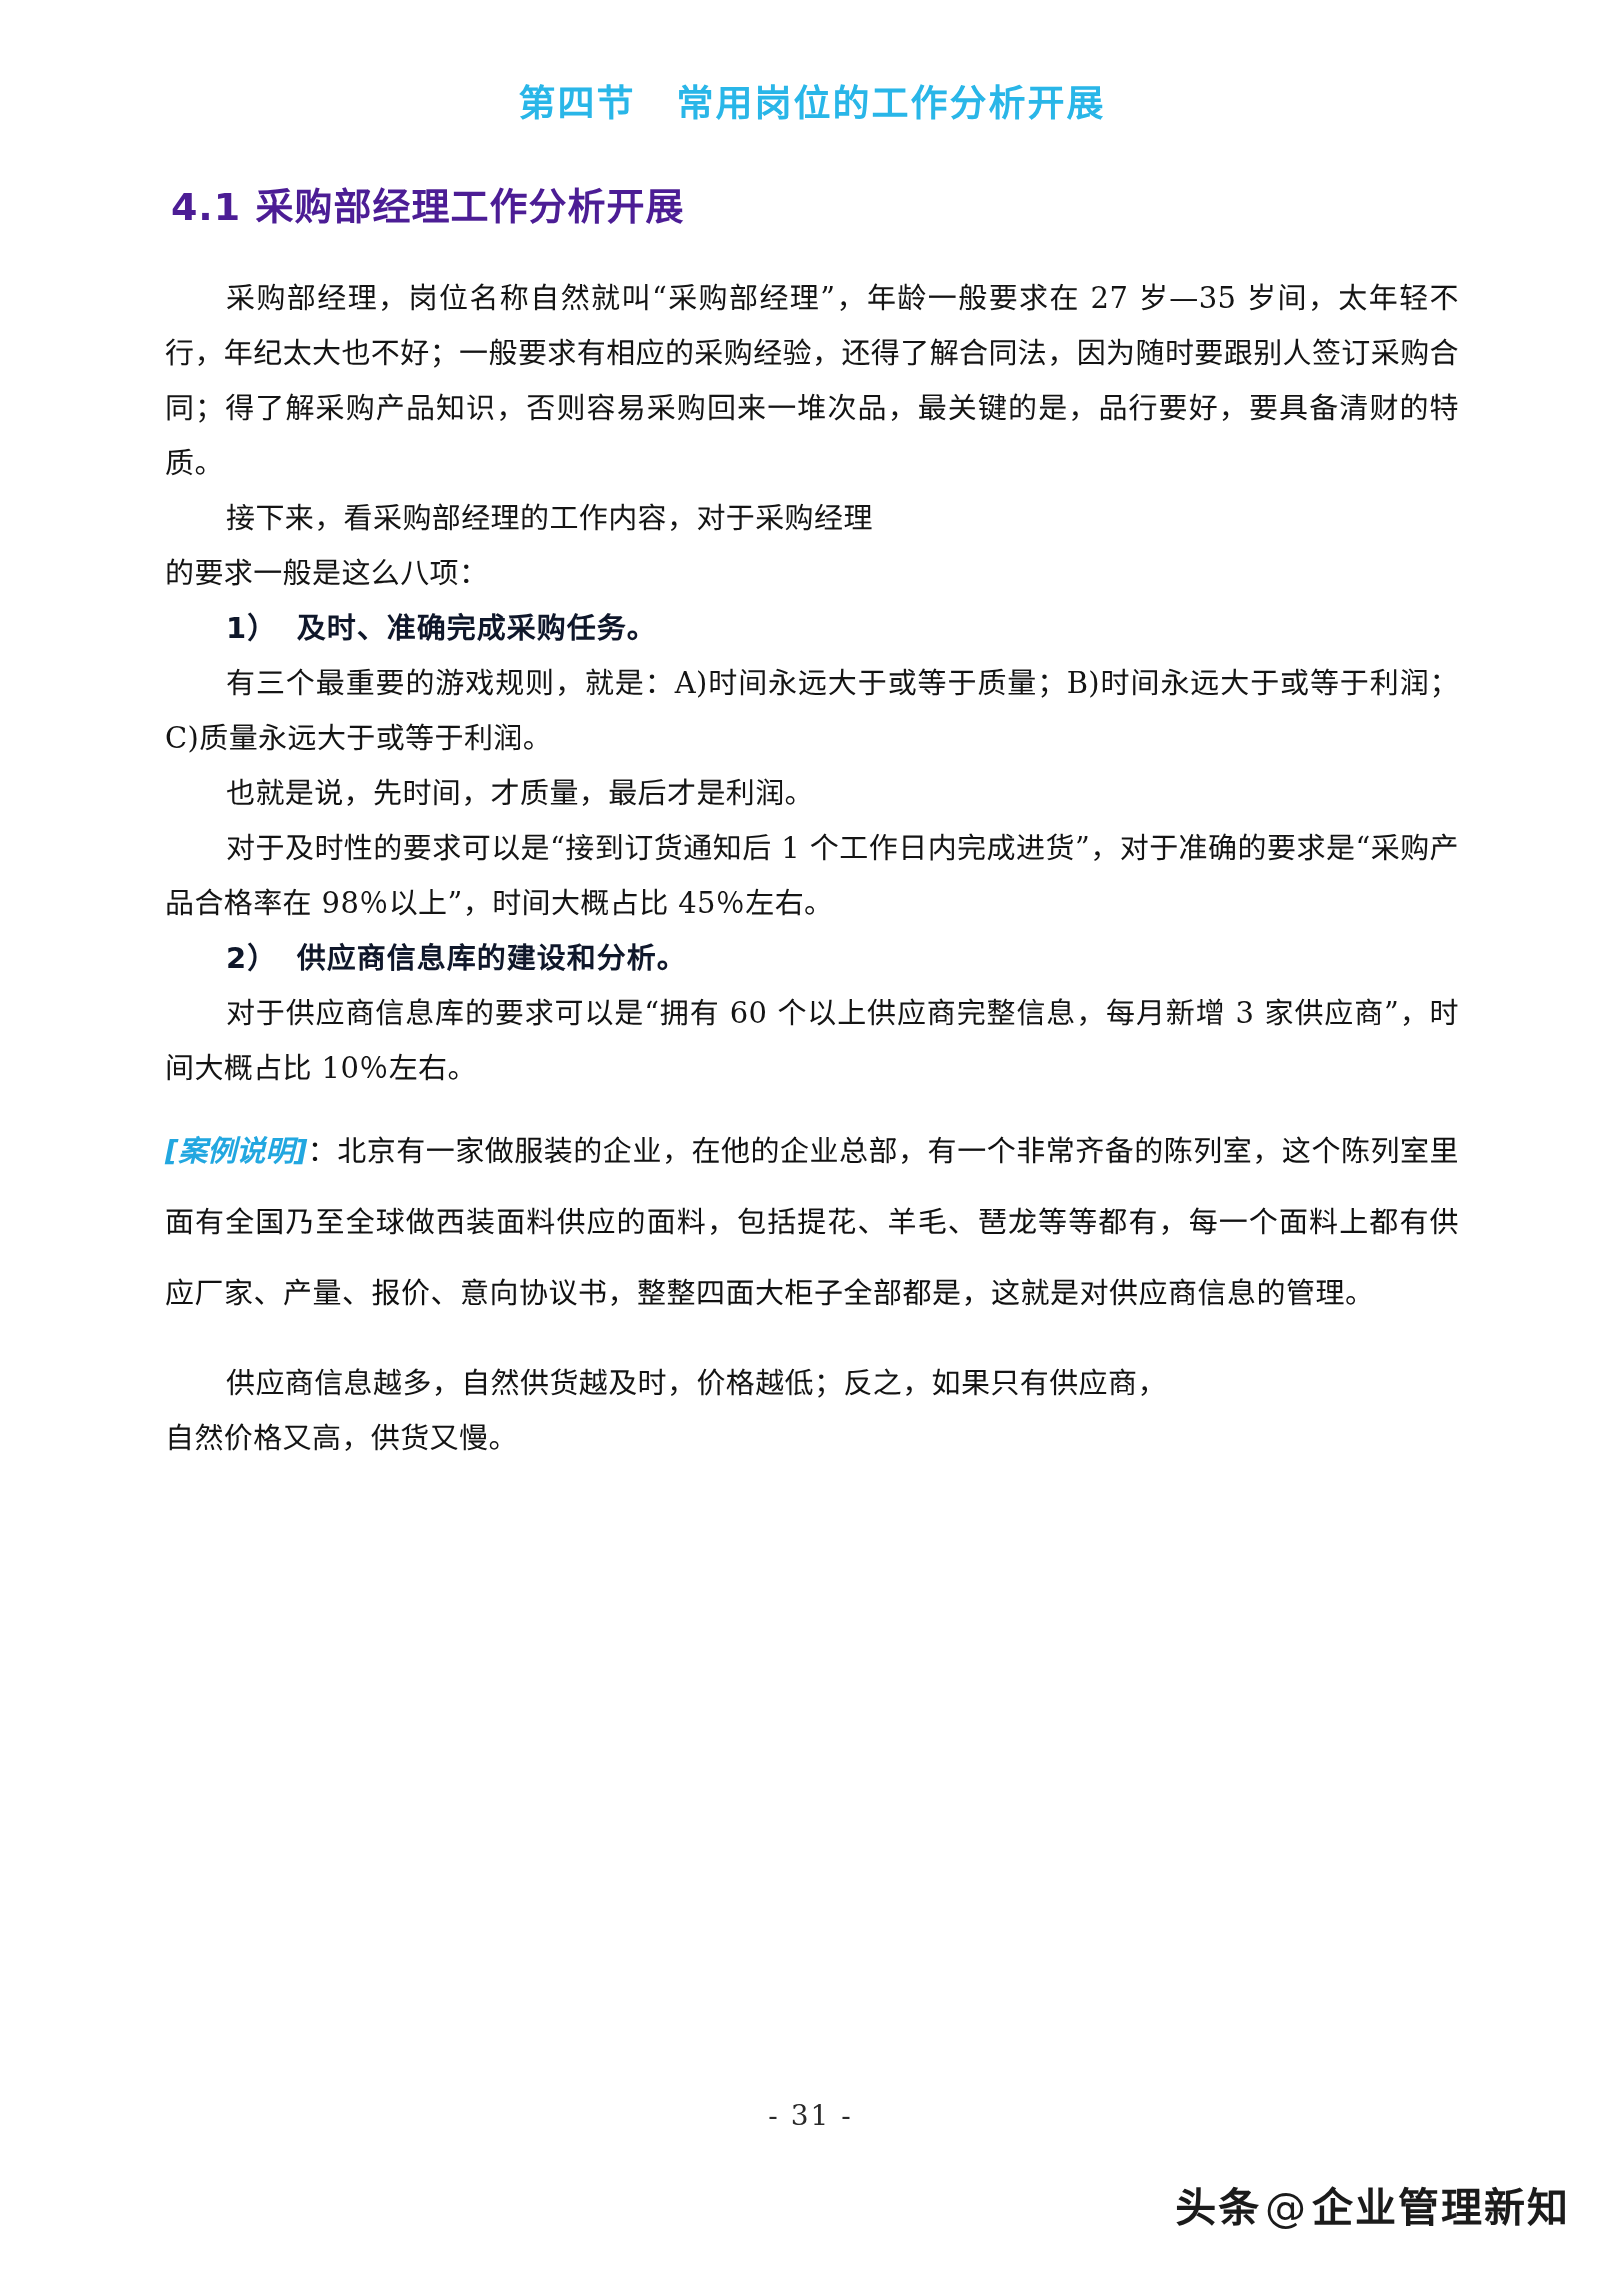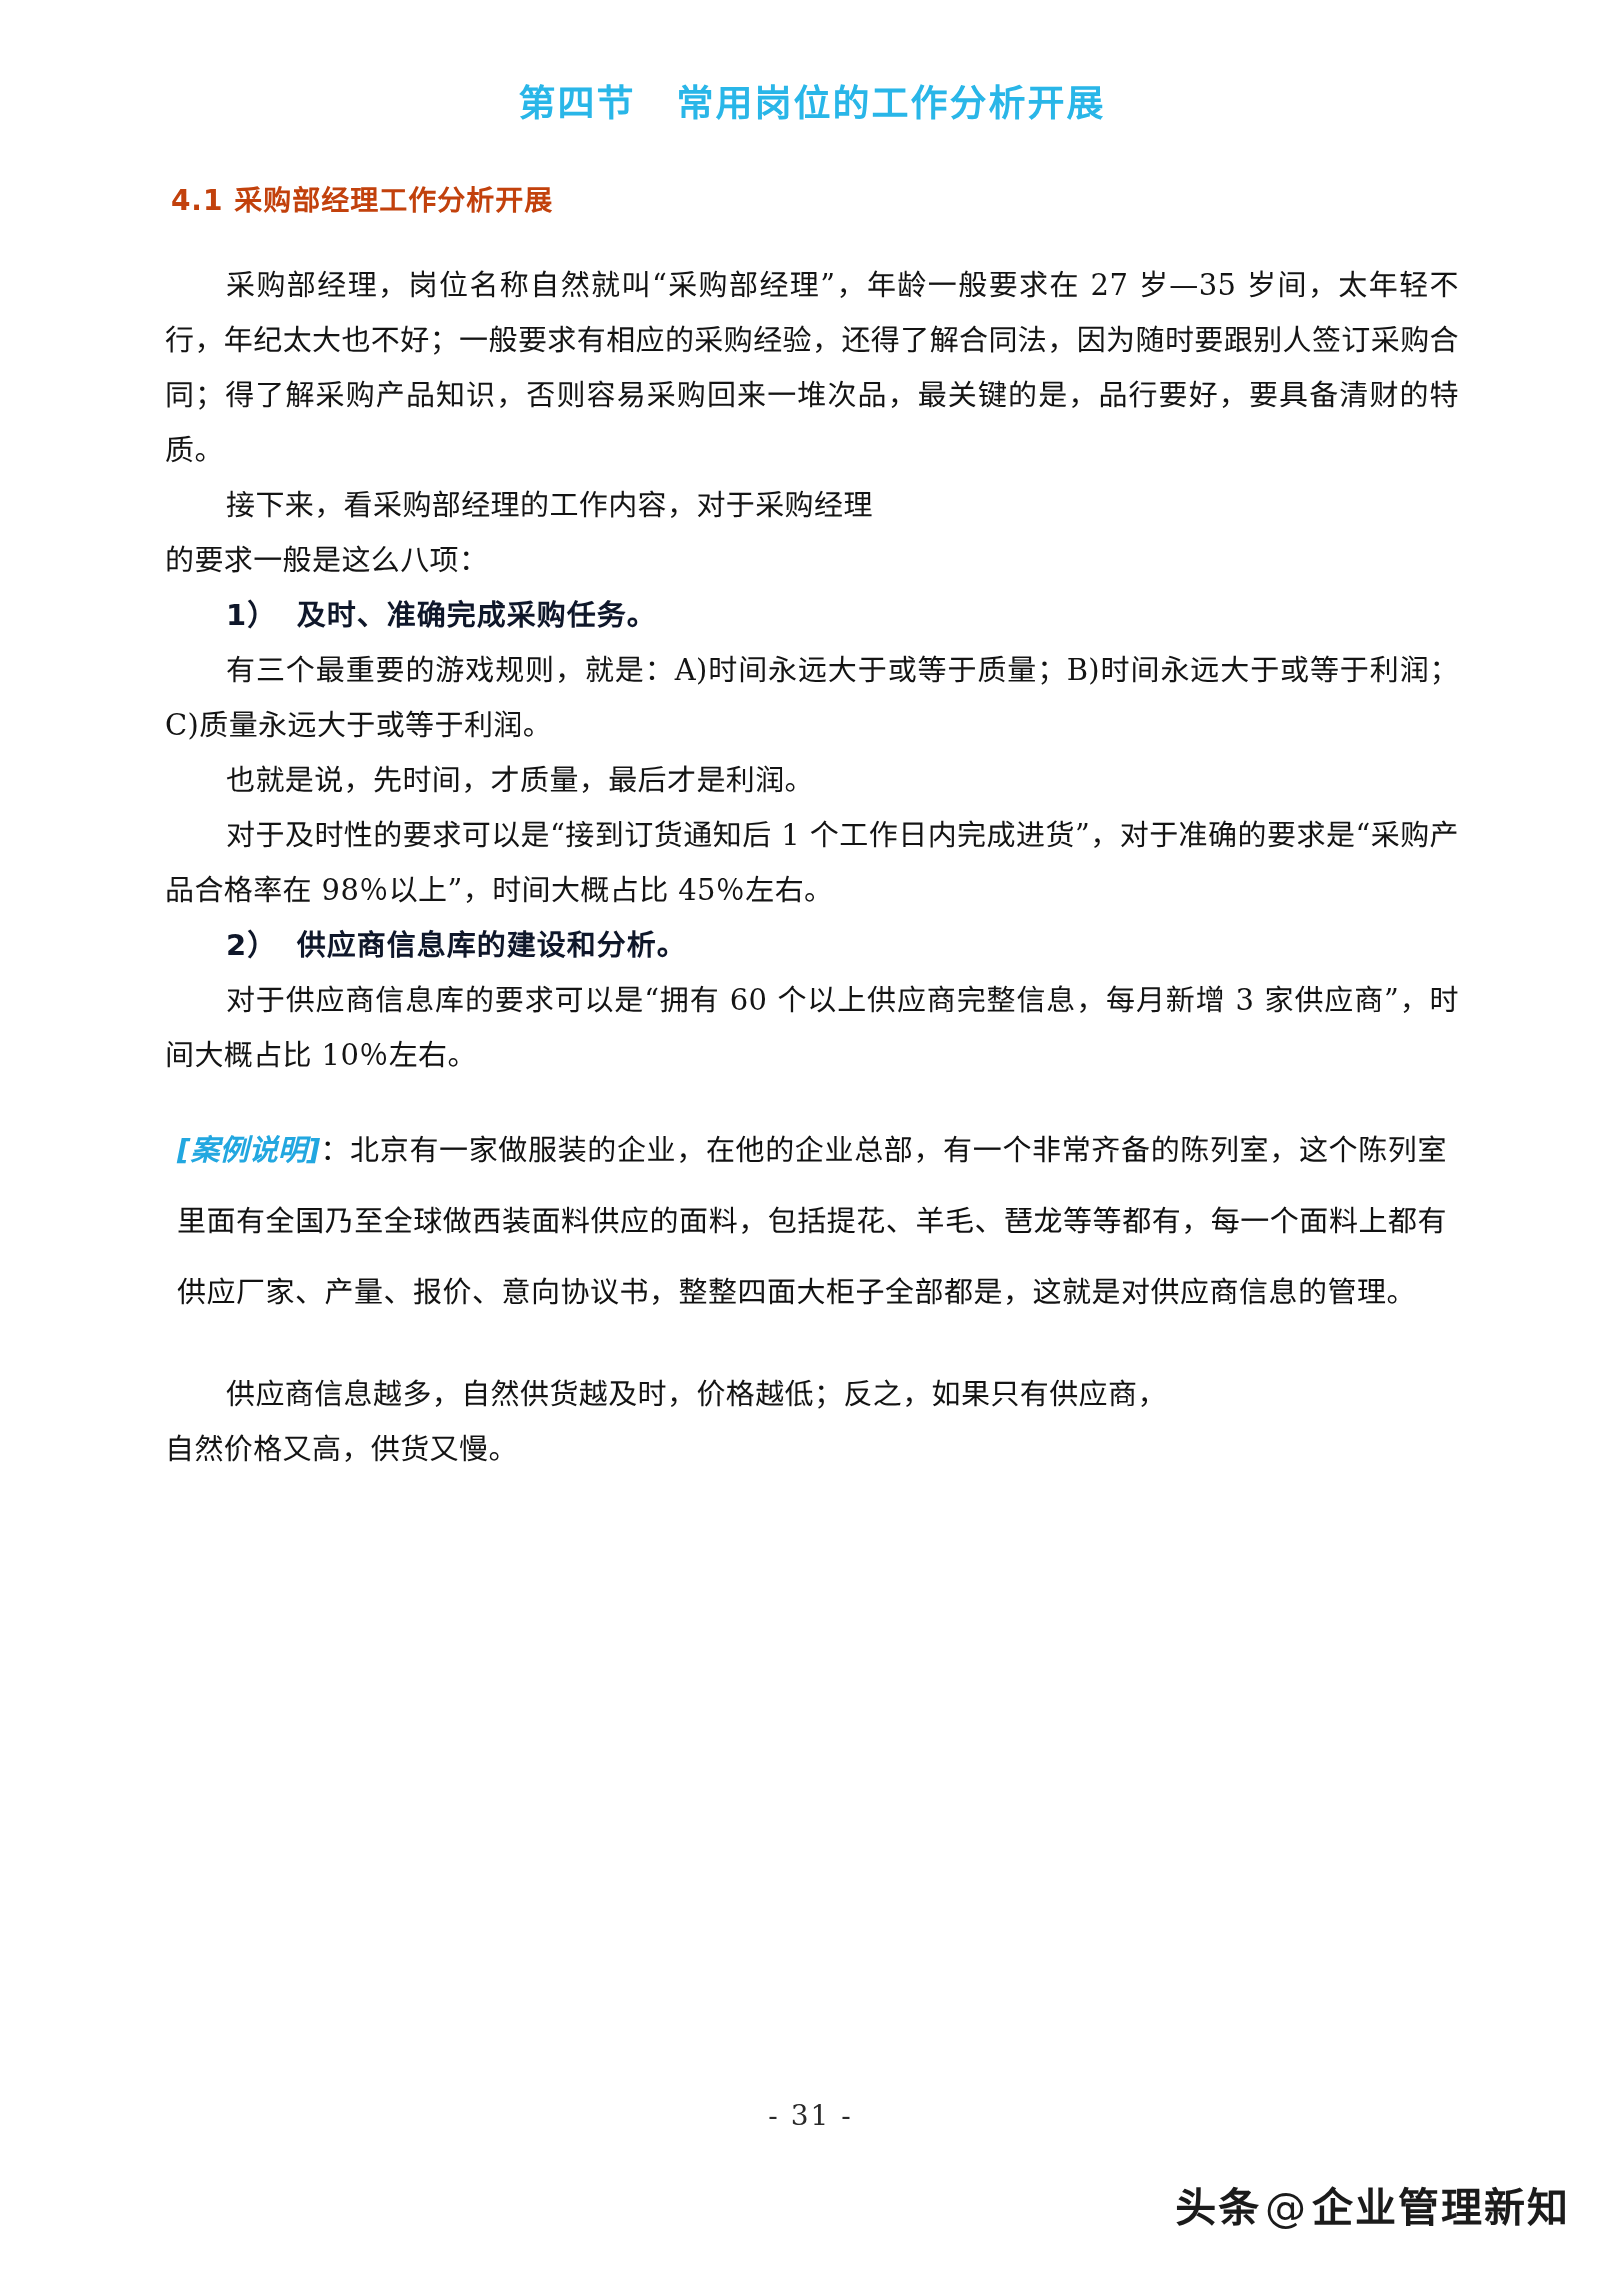--- a/index.html
+++ b/index.html
@@ -48,23 +48,23 @@
     width: 41px;
   }
 
   .sub-title {
     margin: 0;
     padding-top: 55px;
     padding-left: 5.9px;
     text-align: left;
     font-family: "DejaVu Sans", "Liberation Sans", sans-serif;
     font-weight: 700;
-    font-size: 28px;
+    font-size: 38px;
     letter-spacing: 1px;
-    color: #c2410c;
+    color: #4c1d95;
     line-height: 1.3;
   }
 
   
   .body-block {
     padding-top: 39px;
   }
 
   p.para {
     margin: 0;
@@ -97,21 +97,21 @@
     display: inline-block;
     width: 19.6px;
   }
 
   
   .case-block {
     padding-top: 19.6px;
     padding-bottom: 13.7px;
   }
   p.case {
-    margin: 12px;
+    margin: 0;
     font-family: "DejaVu Sans", "Liberation Sans", sans-serif;
     font-size: 29px;
     line-height: 71px;
     color: #111111;
     text-align: justify;
     text-justify: inter-ideograph;
     text-indent: 0;
     letter-spacing: 0.5px;
   }
   .case-tag {

